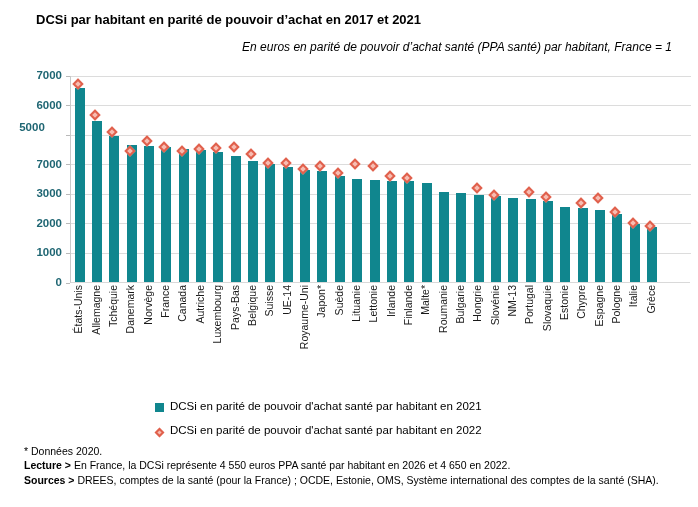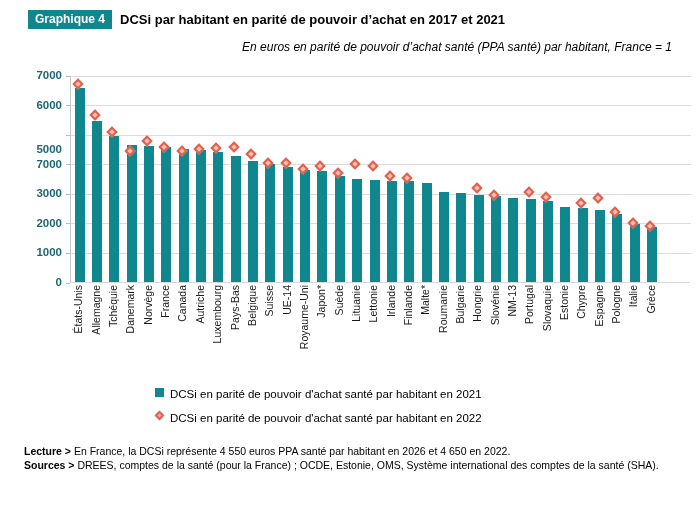--- a/index.html
+++ b/index.html
@@ -29,38 +29,37 @@
              background:#F7BCB1; border:2px solid #E0604C; transform:rotate(45deg); }
 
   
   #xlabels { position:absolute; left:70px; top:285px; display:flex; height:94px; }
   .xlabel { display:flex; justify-content:center; align-items:flex-start; }
   .xlabel span { writing-mode:vertical-rl; transform:rotate(180deg);
                  font-size:10.5px; color:#1a1a1a; white-space:nowrap; line-height:1; }
 
   
   #legend { position:absolute; left:155px; top:388px; }
-  .legend-row { display:flex; align-items:flex-start; height:24px; }
+  .legend-row { display:flex; align-items:flex-end; height:24px; }
   .legend-sq { width:9px; height:9px; background:#10868E; margin-right:6px; flex:0 0 auto; }
   .legend-di { width:7px; height:7px; background:#F7BCB1; border:2px solid #E0604C;
                transform:rotate(45deg); margin:0 7px 0 1px; flex:0 0 auto; }
   .legend-label { font-size:11.5px; color:#000; }
 
   
   #footnotes { position:absolute; left:24px; top:444px; width:655px;
                font-size:10.5px; color:#000; line-height:1.38; }
   #footnotes b { font-weight:bold; }
 </style>
 </head>
 <body>
 
 <div id="page">
 
   <div id="header">
-    <span id="badge">Graphique 4</span>
     <span id="title">DCSi par habitant en parité de pouvoir d’achat en 2017 et 2021</span>
   </div>
   <div id="subtitle">En euros en parité de pouvoir d’achat santé (PPA santé) par habitant, France = 1</div>
 
   <div id="plot">
     <div id="gridlines">
         <div class="ytick-mark" style="top: 206.5px;"></div>
         <div class="gridline" style="top: 176.929px;"></div>
         <div class="ytick-mark" style="top: 176.929px;"></div>
         <div class="gridline" style="top: 147.357px;"></div>
@@ -209,21 +208,21 @@
           <div class="diamond" title="Grèce 2022: 1950" style="bottom: 51.6643px;"></div>
         </div>
       </div>
   </div>
   <div id="ylabels">
       <div class="ylabel" style="position: absolute; left: 2px; top: 276px; width: 60px;">0</div>
       <div class="ylabel" style="position: absolute; left: 2px; top: 246.429px; width: 60px;">1000</div>
       <div class="ylabel" style="position: absolute; left: 2px; top: 216.857px; width: 60px;">2000</div>
       <div class="ylabel" style="position: absolute; left: 2px; top: 187.286px; width: 60px;">3000</div>
       <div class="ylabel" style="position: absolute; left: 2px; top: 157.714px; width: 60px;">7000</div>
-      <div class="ylabel" style="position: absolute; left: 2px; top: 143px; width: 60px;">5000</div>
+      <div class="ylabel" style="position: absolute; left: 2px; top: 121px; width: 60px; text-align: center;">5000</div>
       <div class="ylabel" style="position: absolute; left: 2px; top: 98.5714px; width: 60px;">6000</div>
       <div class="ylabel" style="position: absolute; left: 2px; top: 69px; width: 60px;">7000</div>
     </div>
   <div id="xlabels">
       <div class="xlabel" style="width: 17.35px;">
         <span>États-Unis</span>
       </div>
       <div class="xlabel" style="width: 17.35px;">
         <span>Allemagne</span>
       </div>
@@ -330,17 +329,18 @@
       <span class="legend-sq"></span>
       <span class="legend-label">DCSi en parité de pouvoir d'achat santé par habitant en 2021</span>
     </div>
     <div class="legend-row">
       <span class="legend-di"></span>
       <span class="legend-label">DCSi en parité de pouvoir d'achat santé par habitant en 2022</span>
     </div>
   </div>
 
   <div id="footnotes">
+    <div>* Données 2020.</div>
     <div><b>Lecture &gt;</b> <span>En France, la DCSi représente 4 550 euros PPA santé par habitant en 2026 et 4 650 en 2022.</span></div>
     <div><b>Sources &gt;</b> <span>DREES, comptes de la santé (pour la France) ; OCDE, Estonie, OMS, Système international des comptes de la santé (SHA).</span></div>
   </div>
 
 </div>
 
 </body></html>

